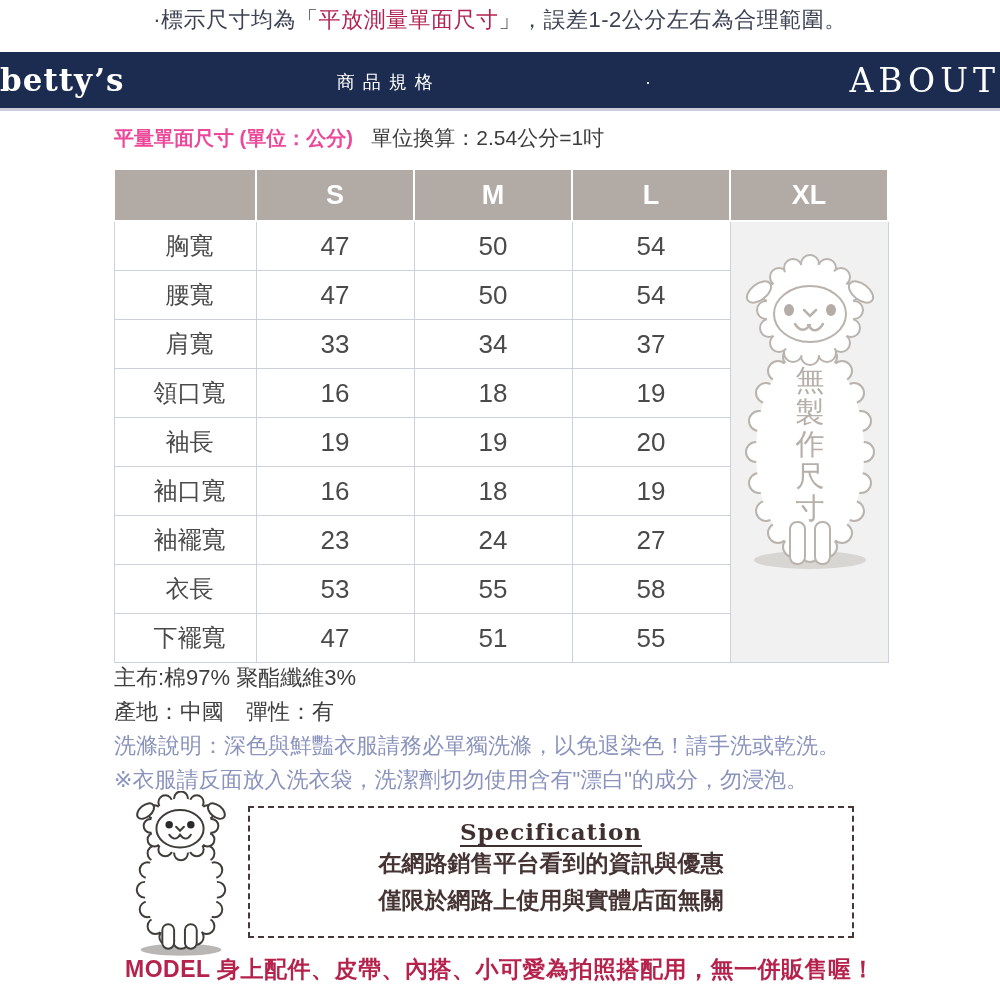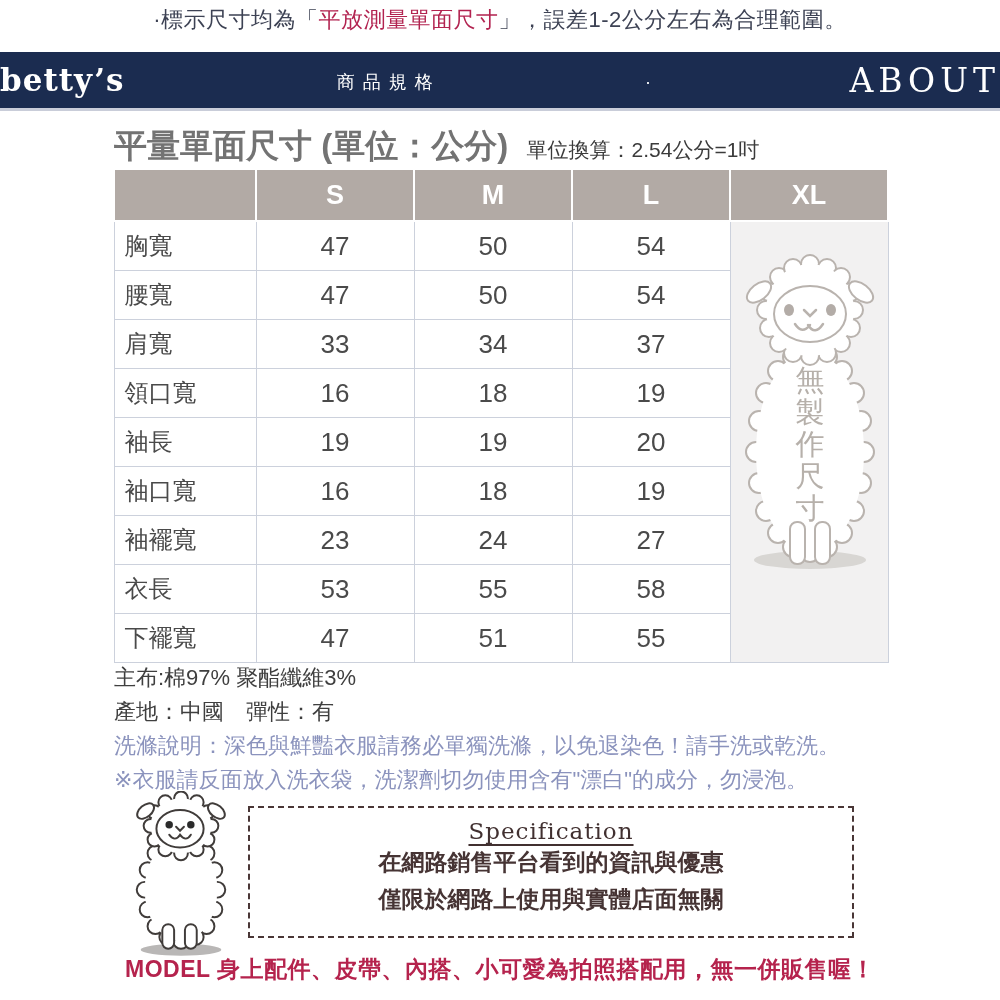--- a/index.html
+++ b/index.html
@@ -19,34 +19,34 @@
     position:absolute;top:52px;left:0;width:1000px;height:56px;
     background:#1b2c50;border-bottom:3px solid #c9cdd9;
     display:flex;align-items:center;justify-content:space-between;color:#fff;
   }
   .banner .brand{font-family:"DejaVu Serif","Liberation Serif",serif;font-weight:bold;font-size:31px;letter-spacing:1px;}
   .banner .cat{font-size:18px;letter-spacing:8px;margin:0 6px 0 22px;padding-top:4px;font-family:Liberation Mono, monospace;}
   .banner .dot{font-size:18px;margin:0 8px;padding-top:4px;}
   .banner .about{font-family:"DejaVu Serif","Liberation Serif",serif;font-size:33px;letter-spacing:5px;}
   
   .heading{position:absolute;top:124px;left:114px;white-space:nowrap;}
-  .heading .title{font-size:33px;font-weight:bold;color:#737373;}
+  .heading .title{font-size:20px;font-weight:bold;color:#ec4899;}
   .heading .conv{font-size:21px;color:#3b3b3b;margin-left:14px;}
   
   table.size-table{
     position:absolute;left:113px;top:168px;border-collapse:collapse;table-layout:fixed;
   }
   .size-table th{
     background:#b2aaa5;color:#ffffff;font-size:27px;font-weight:bold;
     height:48px;border:2px solid #ffffff;text-align:center;
   }
   .size-table td{
     border:1px solid #ccd1dc;height:46px;background:#fff;color:#4a4a4a;
   }
-  .size-table td.lbl{text-align:left;padding-left:10px;font-size:24px;}
+  .size-table td.lbl{text-align:center;padding-left:10px;font-size:24px;}
   .size-table td.val{text-align:center;font-size:26px;}
   .size-table td.xl-cell{background:#f2f1f1;padding:0;vertical-align:top;}
   
   .fluff-xl{fill:#ffffff;stroke:#b9b3ae;stroke-width:2;}
   .cover{fill:#ffffff;stroke:none;}
   .line-xl{fill:none;stroke:#b9b3ae;stroke-width:2.5;stroke-linecap:round;}
   .eye-xl{fill:#b3aca7;}
   .vtxt{font-size:29px;fill:#b6b0aa;text-anchor:middle;font-family:"Liberation Sans","DejaVu Sans",sans-serif;}
   .fluff-sm{fill:#ffffff;stroke:#403c3a;stroke-width:2;}
   .line-sm{fill:none;stroke:#403c3a;stroke-width:2;stroke-linecap:round;}
@@ -54,21 +54,21 @@
   
   .details{position:absolute;left:114px;top:661px;font-size:22px;line-height:34px;color:#3f3f3f;}
   .details .wash{color:#8b93bd;}
   
   .mascot-footer{position:absolute;left:122px;top:791px;}
   .spec-box{
     position:absolute;left:248px;top:806px;width:602px;height:128px;
     border:2px dashed #493636;text-align:center;
   }
   .spec-box .spec-title{
-    font-family:"DejaVu Serif","Liberation Serif",serif;font-size:23px;font-weight:normal;
+    font-family:"DejaVu Serif","Liberation Serif",serif;font-size:23px;font-weight:bold;
     color:#413030;letter-spacing:1px;margin-top:10px;
     text-decoration:underline;text-underline-offset:5px;display:inline-block;
   }
   .spec-box .spec-line{font-size:23px;font-weight:bold;color:#463434;line-height:37px;}
   .spec-box .spec-line:first-of-type{}
   .footer-note{
     position:absolute;top:954px;left:0;width:1000px;text-align:center;
     font-size:23px;font-weight:bold;color:#b5234d;letter-spacing:.5px;
   }
 </style>

